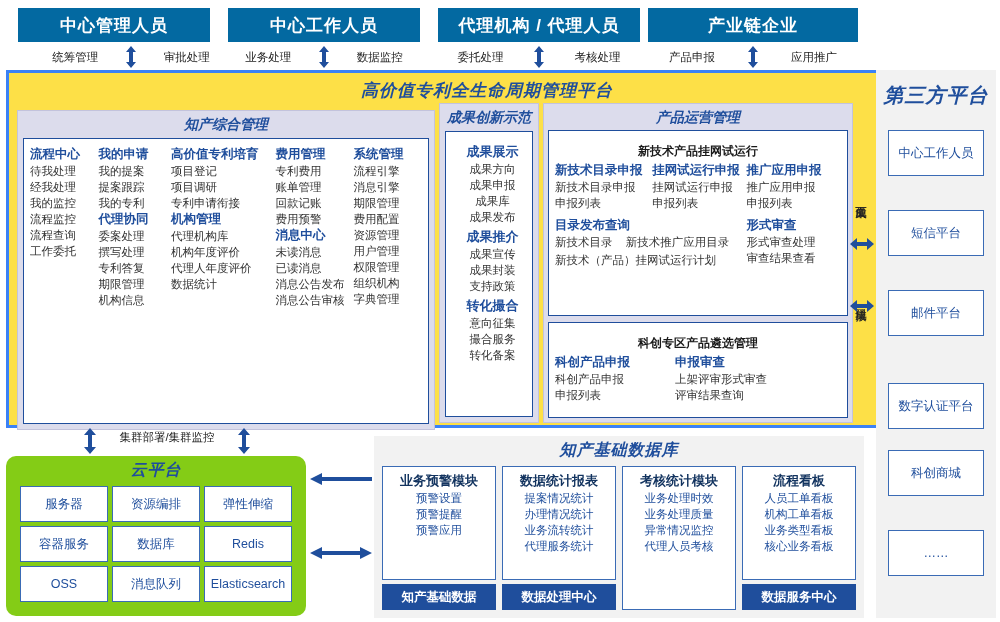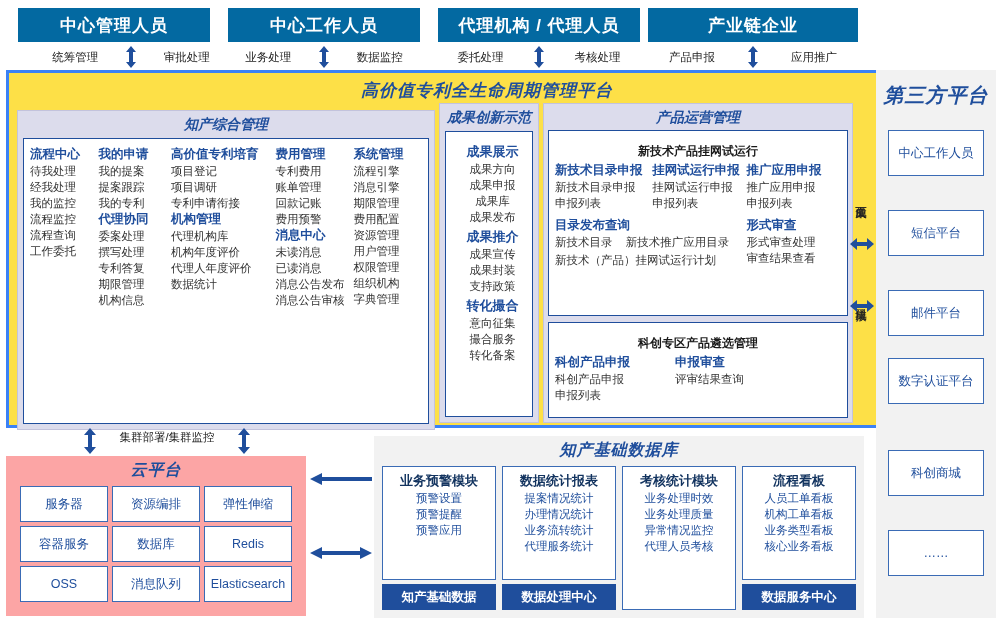--- a/index.html
+++ b/index.html
@@ -132,21 +132,22 @@
   }
 
   
   .cluster-label {
     position: absolute; left: 72px; top: 430px; width: 190px;
     text-align: center; font-size: 11.5px; color: #222;
   }
   .cloud {
     position: absolute;
     left: 6px; top: 456px; width: 300px; height: 160px;
-    background: #fca5a5;
+    background: #84cc16;
+    border-radius: 10px;
   }
   .cloud-title {
     text-align: center; font-size: 16px; font-weight: bold; font-style: italic;
     color: #1f4e9c; padding-top: 4px; letter-spacing: 1px;
   }
   .cloud-grid {
     position: absolute; left: 14px; top: 30px; right: 14px; bottom: 14px;
     display: grid;
     grid-template-columns: repeat(3, 1fr);
     grid-template-rows: repeat(3, 1fr);
@@ -380,20 +381,21 @@
         <div class="inner-box" style="left:0; top:192px; right:0; height:96px;">
           <div class="inner-title">科创专区产品遴选管理</div>
           <div id="p-row3" style="display:flex; padding:2px 6px 0 6px;">
               <div style="width: 42%;">
                 <div class="grp-head">科创产品申报</div>
                 <div class="itm">科创产品申报</div>
                 <div class="itm">申报列表</div>
               </div>
               <div style="width: 58%;">
                 <div class="grp-head">申报审查</div>
+                <div class="itm">上架评审形式审查</div>
                 <div class="itm">评审结果查询</div>
               </div>
             </div>
         </div>
 
       </div>
     </div>
   </div>
 
   <div class="vlabel" style="left:852px; top:156px; height:84px;">页面集成</div>
@@ -408,21 +410,21 @@
       <path d="M0 8 L7 2 L7 6 L17 6 L17 2 L24 8 L17 14 L17 10 L7 10 L7 14 Z" fill="#1f4e9c"></path>
     </svg>
   </div>
 
   <div class="tp-panel">
     <div class="tp-title">第三方平台</div>
     <div id="tp-items">
         <div class="tp-item" style="top: 60px;">中心工作人员</div>
         <div class="tp-item" style="top: 140px;">短信平台</div>
         <div class="tp-item" style="top: 220px;">邮件平台</div>
-        <div class="tp-item" style="top: 288px; text-align: center;">数字认证平台</div>
+        <div class="tp-item" style="top: 313px; text-align: center;">数字认证平台</div>
         <div class="tp-item" style="top: 380px;">科创商城</div>
         <div class="tp-item" style="top: 460px;">……</div>
       </div>
   </div>
 
   <div class="cluster-label">集群部署/集群监控</div>
   <div style="position:absolute; left:82px; top:428px;">
     <svg width="16" height="26" viewBox="0 0 16 26">
       <path d="M8 0 L14 7 L10 7 L10 19 L14 19 L8 26 L2 19 L6 19 L6 7 L2 7 Z" fill="#1f4e9c"></path>
     </svg>

